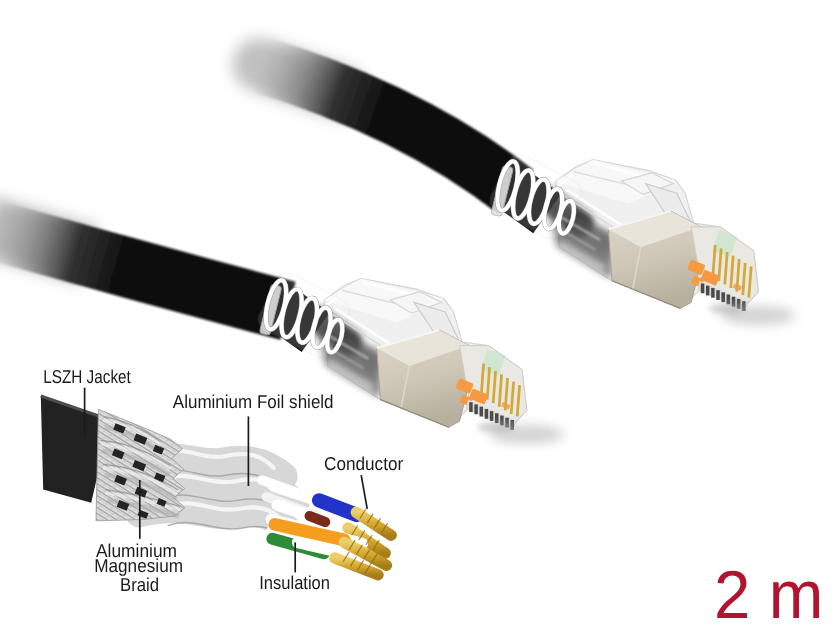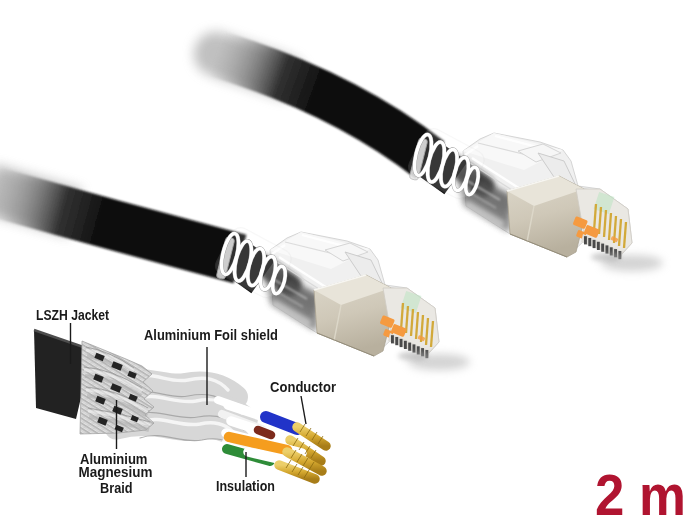--- a/index.html
+++ b/index.html
@@ -1,17 +1,17 @@
 <!DOCTYPE html>
 <html><head>
 <meta charset="utf-8">
 <style>
   html,body{margin:0;padding:0;background:#fff;}
   #stage{position:relative;width:700px;height:530px;overflow:hidden;background:#b91c1c;
-         font-family:"Liberation Sans",sans-serif;font-weight:bold;}
+         font-family:"Liberation Sans",sans-serif;}
 </style>
 </head>
 <body>
 <div id="stage">
 <svg width="700" height="530" viewBox="0 0 700 530">
 <defs>
   <filter id="b1" x="-150%" y="-150%" width="400%" height="400%">
           <feGaussianBlur stdDeviation="1.1"></feGaussianBlur>
         </filter>
   <filter id="b2" x="-150%" y="-150%" width="400%" height="400%">

